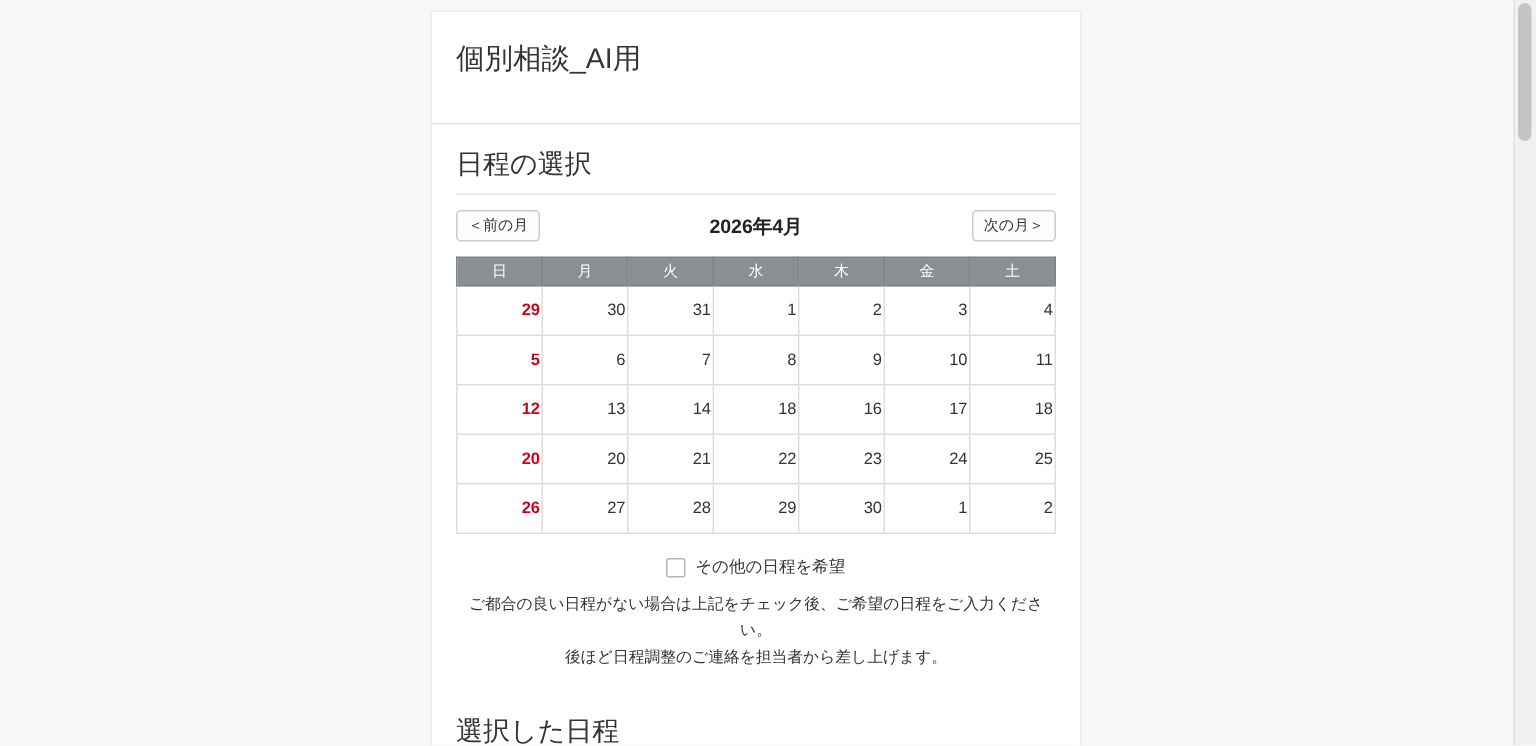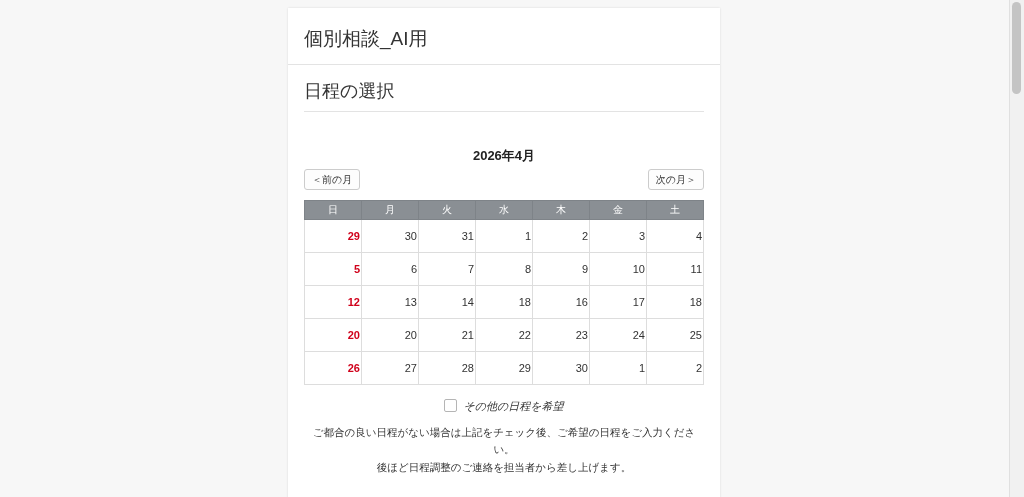--- a/index.html
+++ b/index.html
@@ -20,21 +20,21 @@
     left: 288px;
     top: 8px;
     width: 432px;
     min-height: 489px;
     background: #ffffff;
     box-shadow: 0 0 2px rgba(0,0,0,0.12);
   }
   .card-title {
     font-size: 19px;
     color: #333333;
-    padding: 18px 16px 12px 16px;
+    padding: 18px 16px 30px 16px;
     border-bottom: 1px solid #e3e3e3;
     font-weight: normal;
     margin: 0;
   }
   .section {
     padding: 0 16px;
   }
   .section-heading {
     font-size: 18px;
     color: #333333;
@@ -55,21 +55,20 @@
   .nav-btn {
     font-size: 10px;
     color: #333;
     background: #fdfdfd;
     border: 1px solid #cccccc;
     border-radius: 3px;
     padding: 4px 7px;
     line-height: 1.1;
     cursor: pointer;
     white-space: nowrap;
-    margin-top: 47px;
   }
   .cal-month {
     font-size: 13px;
     font-weight: bold;
     color: #222;
     text-align: center;
     flex: 1;
   }
   table.cal {
     border-collapse: collapse;
@@ -94,25 +93,24 @@
     color: #333333;
     background: #ffffff;
     cursor: pointer;
   }
   table.cal td.sun {
     color: #d0021b;
     font-weight: bold;
   }
   .other-wrap {
     display: flex;
-    align-items: flex-start;
+    align-items: flex-end;
     justify-content: center;
     gap: 6px;
     padding: 14px 0 10px 0;
-    font-style: italic;
   }
   .chk {
     width: 11px;
     height: 11px;
     border: 1px solid #b5b5b5;
     background: #fff;
     border-radius: 2px;
     display: inline-block;
   }
   .other-label {

